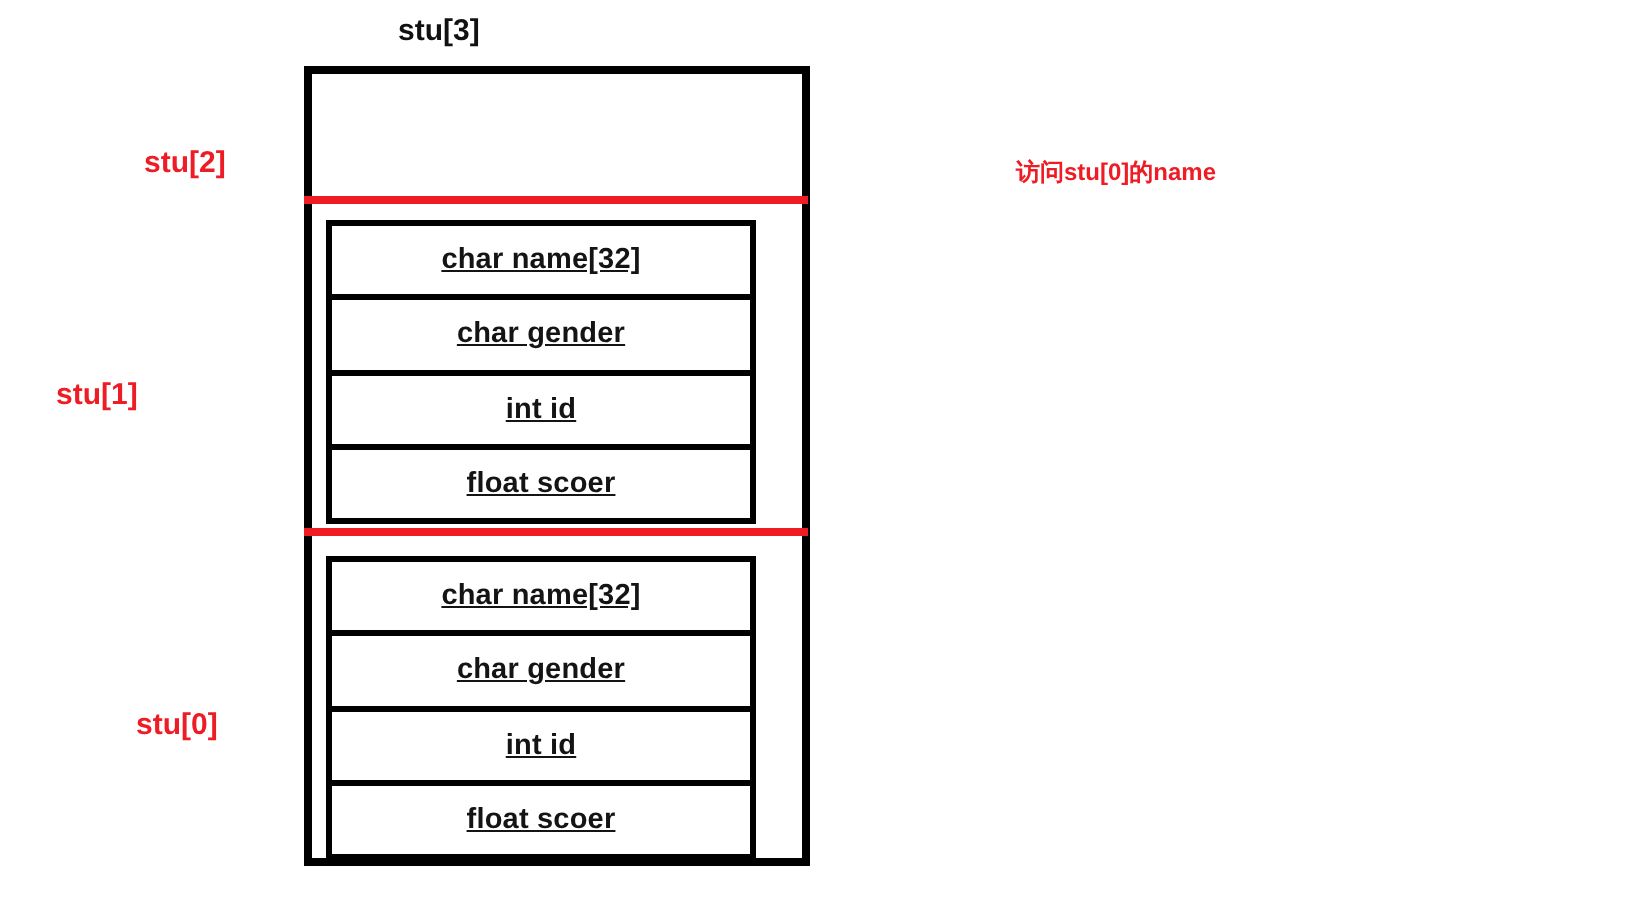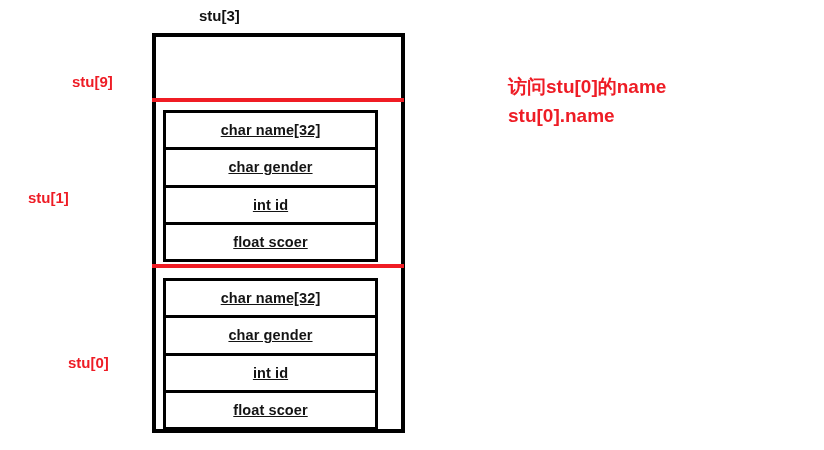--- a/index.html
+++ b/index.html
@@ -85,40 +85,40 @@
   .struct-field:last-child { border-bottom: none; }
 
   
   #annotation-block {
     left: 508px;
     top: 72px;
     width: 260px;
   }
   .annotation-line {
     color: #ee1c25;
-    font-size: 19px;
+    font-size: 12px;
     font-weight: bold;
     line-height: 29px;
     white-space: nowrap;
   }
 </style>
 </head>
 <body>
 
 <div id="canvas">
 
   <div class="abs idx-label idx-black" style="left:199px; top:8px;">stu[3]</div>
 
   <div class="abs" id="array-outer-box"></div>
 
   <div class="abs red-divider" id="red-divider-top"></div>
 
   <div class="abs red-divider" id="red-divider-bottom"></div>
 
-  <div class="abs idx-label idx-red" style="left:72px; top:74px;">stu[9]</div>
+  <div class="abs idx-label idx-red" style="left:72px; top:74px;">stu[2]</div>
 
   <div class="abs idx-label idx-red" style="left:28px; top:190px;">stu[1]</div>
 
   <div class="abs idx-label idx-red" style="left:68px; top:355px;">stu[0]</div>
 
   <div class="abs struct-group" id="struct-group-1">
     <div class="struct-field">char name[32]</div>
     <div class="struct-field">char gender</div>
     <div class="struct-field">int id</div>
     <div class="struct-field">float scoer</div>
@@ -126,16 +126,15 @@
 
   <div class="abs struct-group" id="struct-group-0">
     <div class="struct-field">char name[32]</div>
     <div class="struct-field">char gender</div>
     <div class="struct-field">int id</div>
     <div class="struct-field">float scoer</div>
   </div>
 
   <div class="abs" id="annotation-block">
     <div class="annotation-line">访问stu[0]的name</div>
-    <div class="annotation-line">stu[0].name</div>
   </div>
 
 </div>
 
 </body></html>

